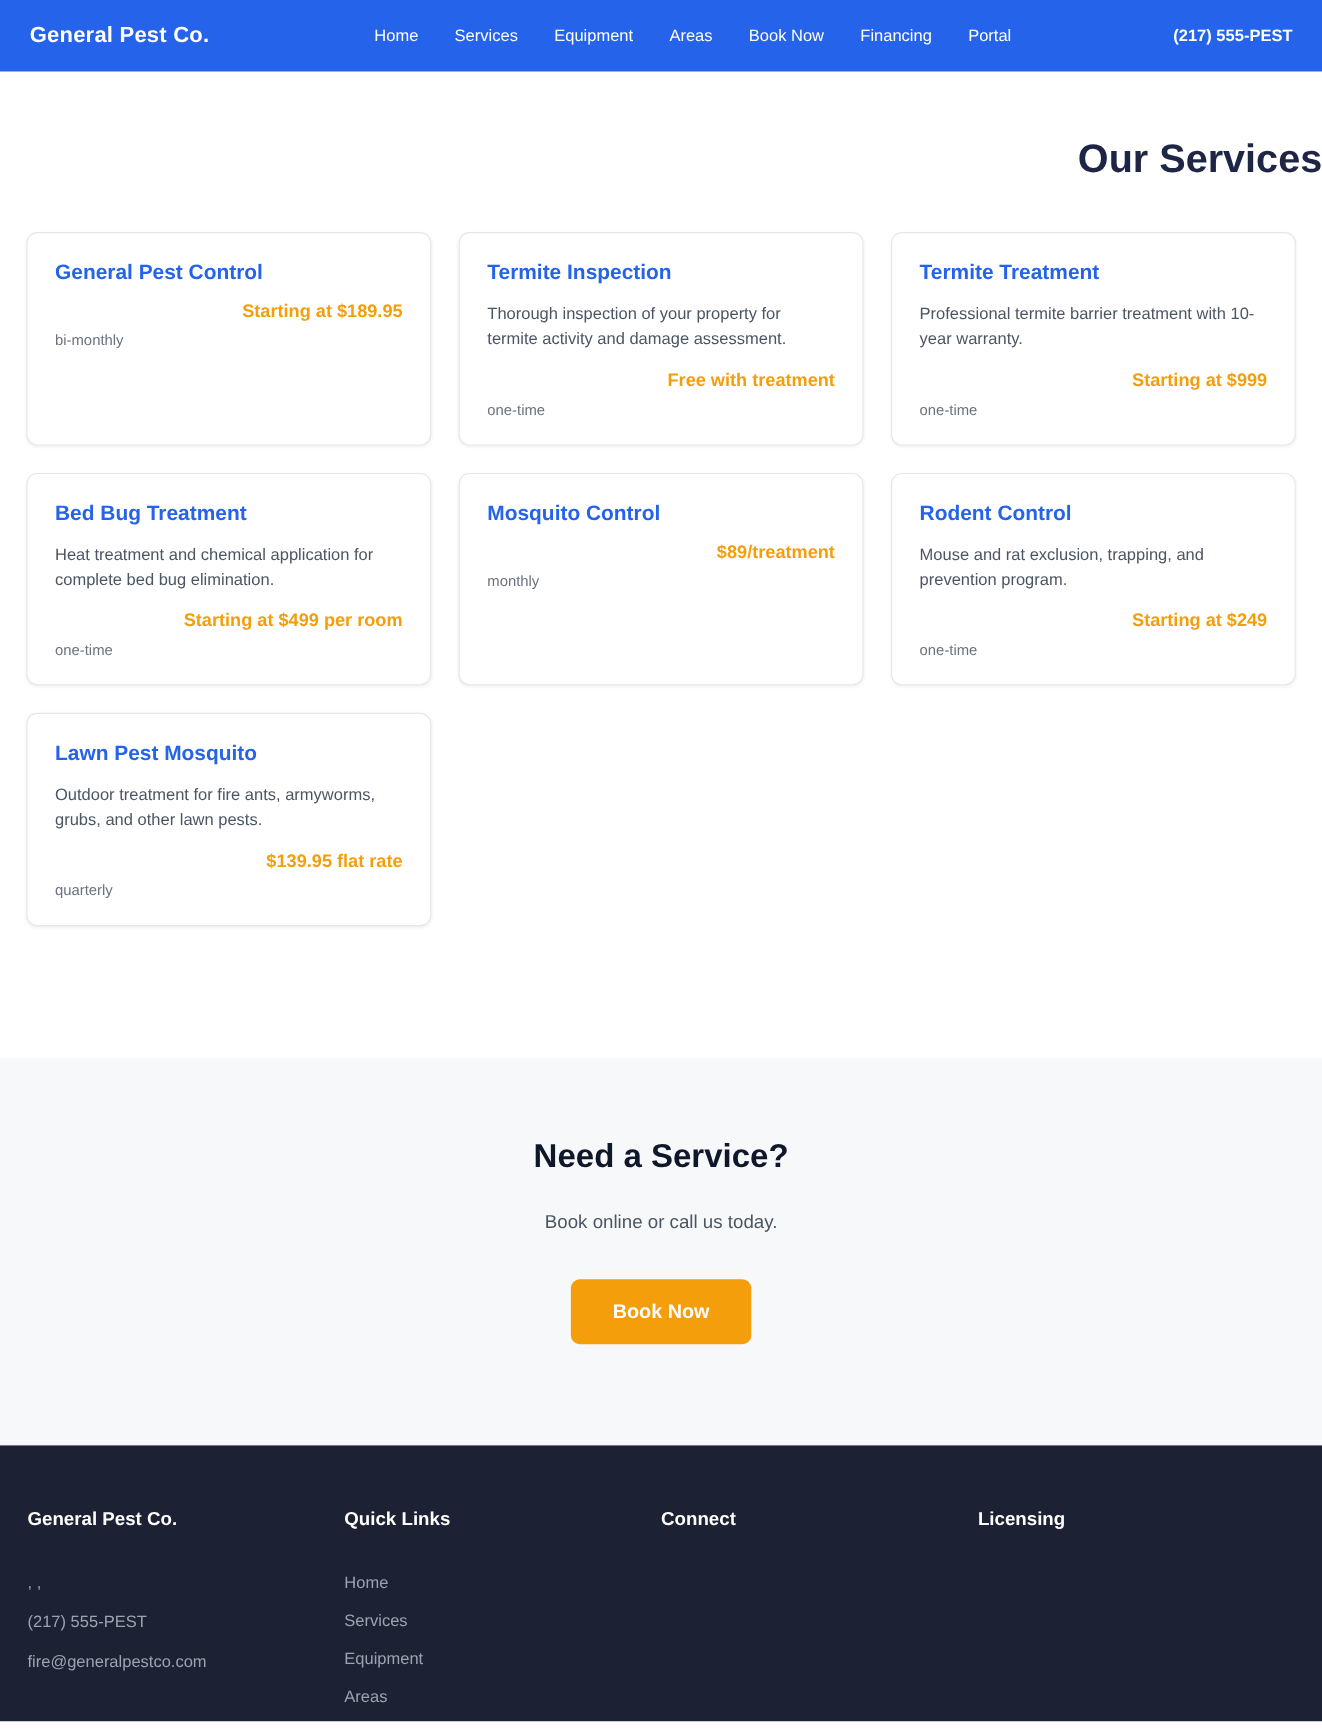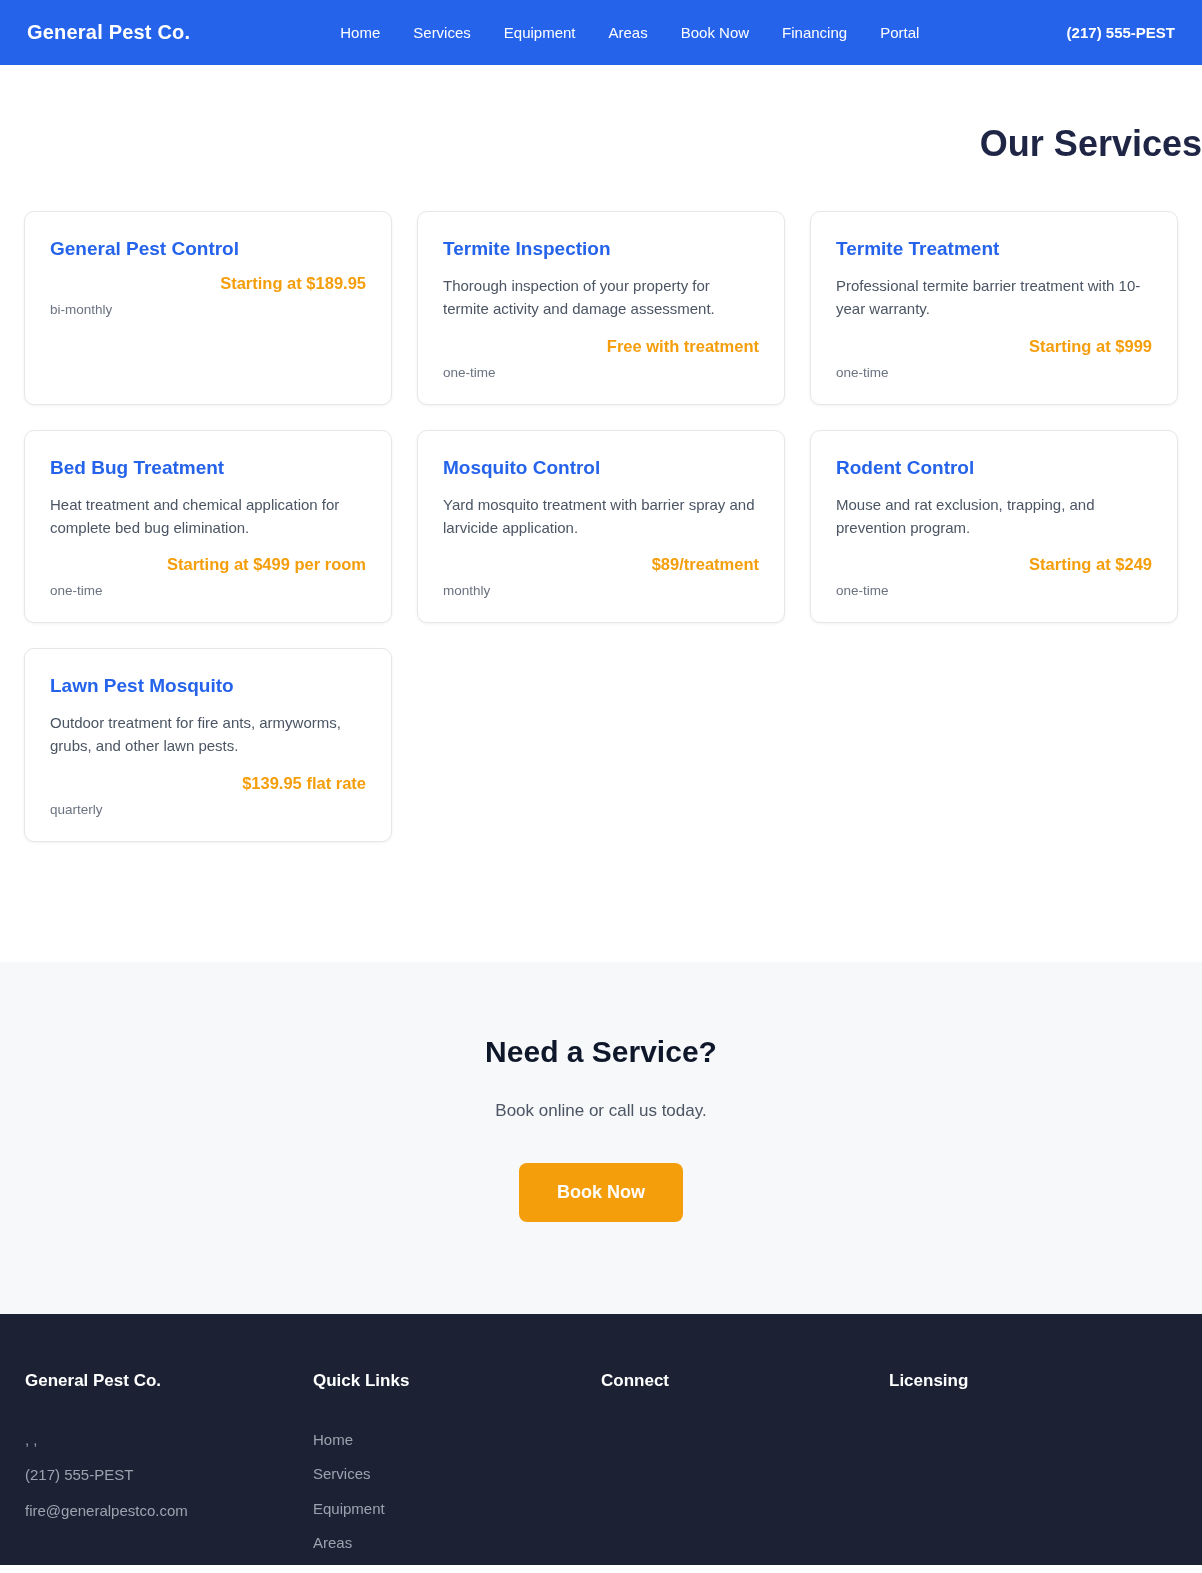--- a/index.html
+++ b/index.html
@@ -154,21 +154,20 @@
       <div class="freq">one-time</div>
     </div>
     <div class="card">
       <h3>Bed Bug Treatment</h3>
       <p class="desc">Heat treatment and chemical application for complete bed bug elimination.</p>
       <div class="price">Starting at $499 per room</div>
       <div class="freq">one-time</div>
     </div>
     <div class="card">
       <h3>Mosquito Control</h3>
-      <p class="desc">Yard mosquito treatment with barrier spray and larvicide application.</p>
       <div class="price">$89/treatment</div>
       <div class="freq">monthly</div>
     </div>
     <div class="card">
       <h3>Rodent Control</h3>
       <p class="desc">Mouse and rat exclusion, trapping, and prevention program.</p>
       <div class="price">Starting at $249</div>
       <div class="freq">one-time</div>
     </div>
     <div class="card">

